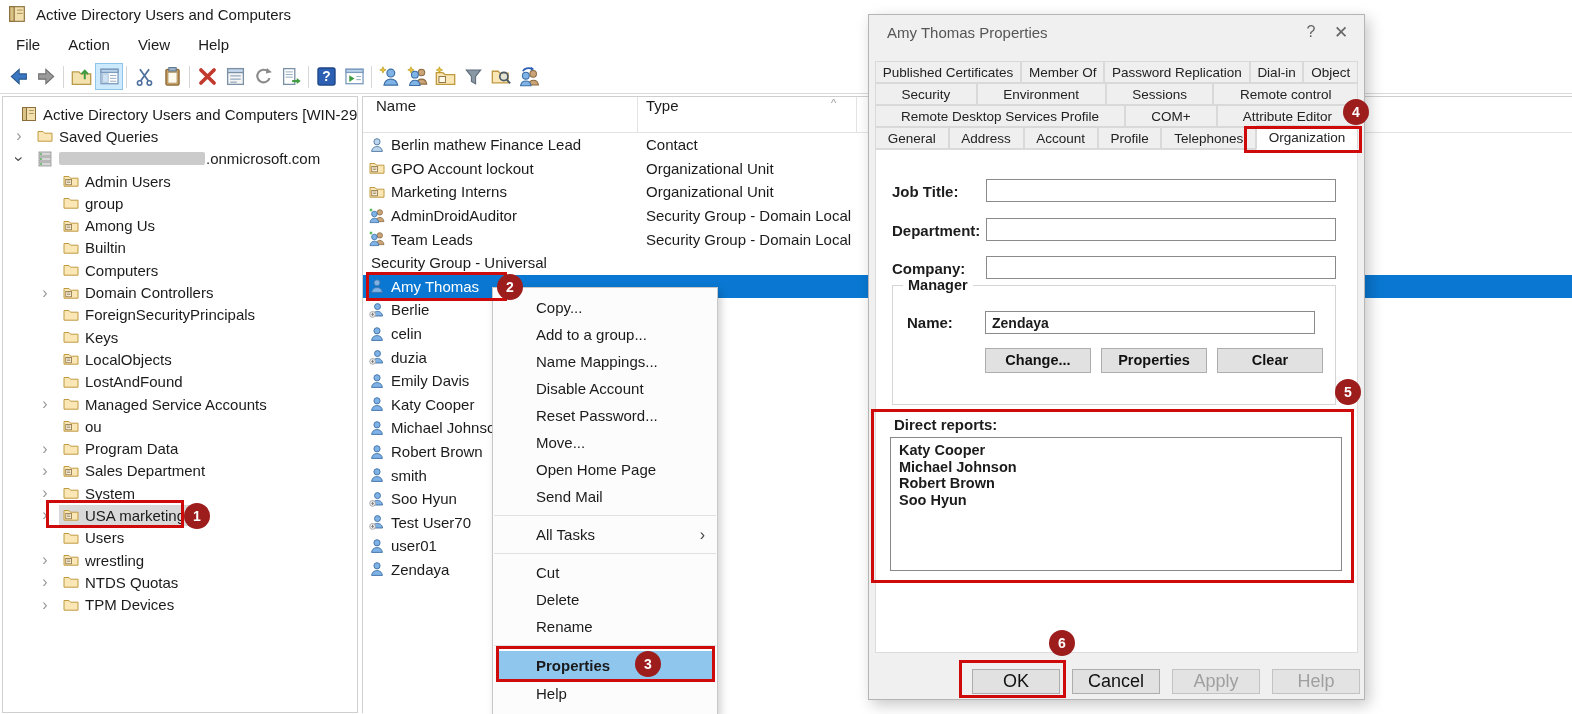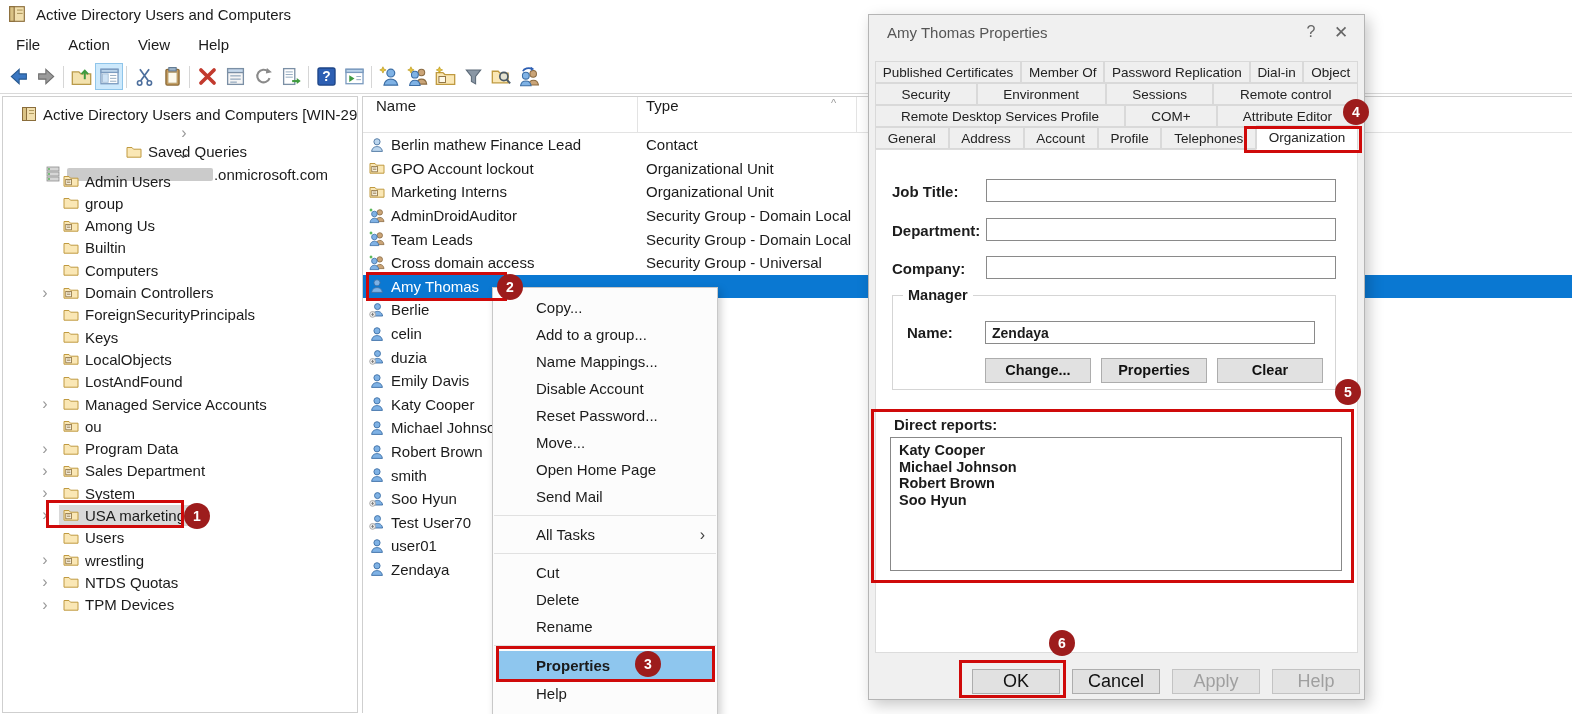--- a/index.html
+++ b/index.html
@@ -20,21 +20,21 @@
   .tb-item.separator::before { content:""; width:1px; height:22px; background:#d6d6d6; }
   .ic20 { width:21px; height:21px; }
   .ic16 { width:16px; height:16px; flex:none; }
   .ic18 { width:18px; height:18px; }
 
   
   .tree-pane { position:absolute; left:2px; top:96px; width:356px; height:617px; background:#fff;
                border:1px solid #cfcfcf; overflow:hidden; padding-top:6px; }
   .trow { height:22.3px; display:flex; align-items:center; white-space:nowrap; }
   .trow.lv0 { padding-left:8px; }
-  .trow.lv1 { padding-left:8px;flex-direction:column; }
+  .trow.lv1 { padding-left:8px; }
   .trow.lv2 { padding-left:34px; }
   .exp { width:16px; flex:none; color:#9a9a9a; font-size:16px; line-height:1; text-align:center; }
   .exp-collapsed .exp::before { content:"\203A"; }
   .exp-expanded .exp::before { content:"\203A"; display:inline-block; transform:rotate(90deg); color:#4a4a4a; }
   .titem { display:flex; align-items:center; gap:6px; padding:2px 5px 2px 4px; margin-left:6px; }
   .trow.selected .titem { background:#d9d9d9; }
   .redact { display:none; }
   .trow.redacted .redact { display:inline-block; width:146px; height:13px; background:#cbcbcb; border-radius:2px; }
   .trow.redacted .titem { gap:1px; }
   .trow.redacted .ic16 { margin-right:5px; }
@@ -69,21 +69,21 @@
   .tabs { margin:12px 6px 0 6px; }
   .tabrow { display:flex; }
   .dtab { flex:1 1 auto; display:flex; align-items:center; justify-content:center; height:22px; padding:0 6px;
           font-size:13.5px; white-space:nowrap; background:#efefef; border:1px solid #d9d9d9; color:#222; }
   .dtab.active { background:#fff; position:relative; z-index:3; margin-top:-2px; height:25px; margin-bottom:-1px;
                  border-bottom:1px solid #fff; }
   .tabpage { position:relative; margin:0 6px; height:504px; background:#fff; border:1px solid #dcdcdc;font-weight:bold; }
   .flabel { position:absolute; font-size:15px; color:#1c1c1c; }
   .tin { position:absolute; height:23px; border:1px solid #8a8a8a; background:#fff; font:inherit; font-size:14px;
          padding:0 6px; color:#1b1b1b; }
-  .fieldset { position:absolute; left:16px; top:145px; width:444px; height:95px; border:1px solid #d5d5d5; }
+  .fieldset { position:absolute; left:16px; top:135px; width:444px; height:120px; border:1px solid #d5d5d5; }
   .legend { position:absolute; left:10px; top:-9px; background:#fff; padding:0 5px; font-size:14.5px; }
   .wbtn { position:absolute; height:25px; width:106px; background:#e1e1e1; border:1px solid #adadad;
           font:inherit; font-size:14.5px; color:#111; text-align:center; line-height:23px; }
   .listbox { position:absolute; left:14px; top:287px; width:452px; height:134px; border:1px solid #888;
              background:#fff; padding:4px 8px; font-size:14.5px; line-height:16.5px; }
   .footer-buttons { position:absolute; left:103px; top:654px; display:flex; gap:12px; }
   .fbtn { width:88px; height:25px; background:#e1e1e1; border:1px solid #adadad; font:inherit; font-size:18px;
           color:#111; }
   .fbtn.disabled { color:#9f9f9f; border-color:#c3c3c3; background:#e3e3e3; }
 
@@ -713,26 +713,20 @@
           <span class="cellname">
             <svg class="ic16">
               <use href="#i-group"></use>
             </svg>
             <span>Team Leads</span>
           </span>
           <span class="celltype">Security Group - Domain Local</span>
         </div>
 
         <div class="lrow">
-          <span class="cellname">
-            <svg class="ic16">
-              <use href="#i-group"></use>
-            </svg>
-            <span>Cross domain access</span>
-          </span>
           <span class="celltype">Security Group - Universal</span>
         </div>
 
         <div class="lrow selected">
           <span class="cellname">
             <svg class="ic16">
               <use href="#i-user"></use>
             </svg>
             <span>Amy Thomas</span>
           </span>

